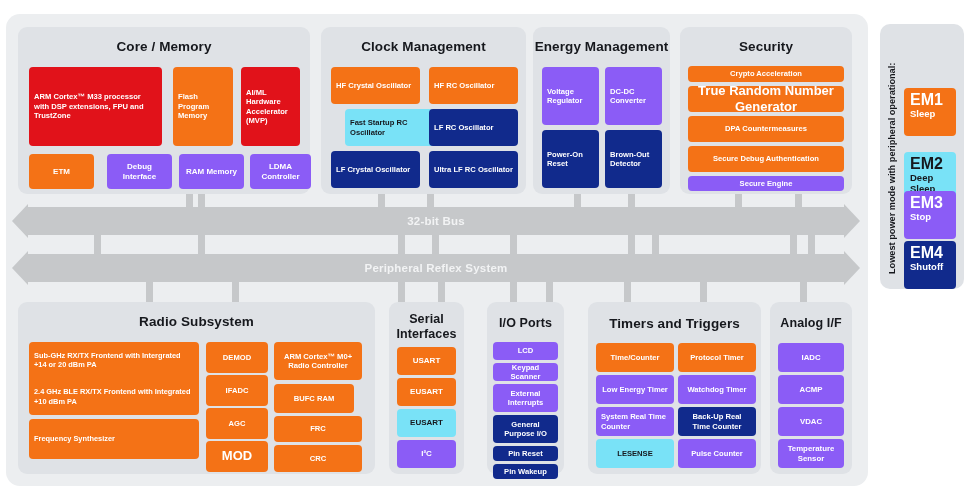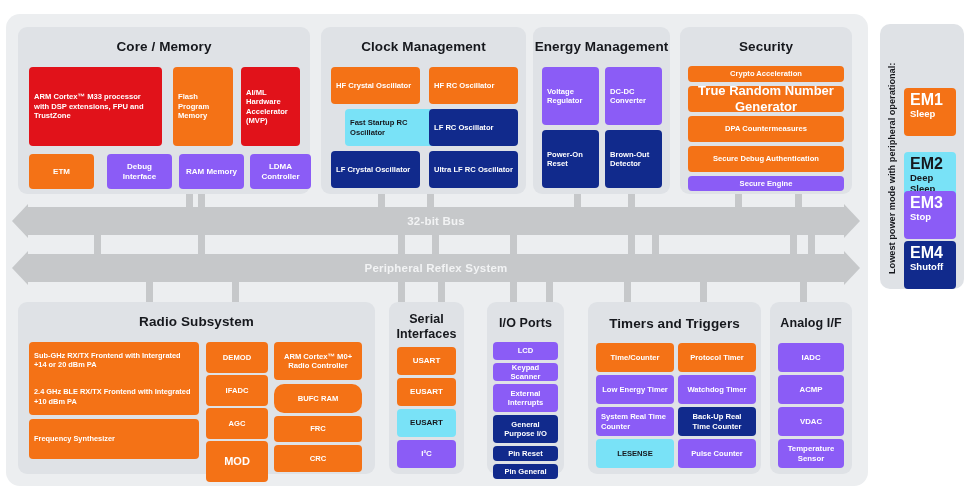--- a/index.html
+++ b/index.html
@@ -284,28 +284,28 @@
 
     <div class="blk ctr c-orange" style="left:188px; top:40px; width:62px; height:31px; font-size:7.6px;">
       <span>DEMOD</span>
       </div>
     <div class="blk ctr c-orange" style="left:188px; top:73px; width:62px; height:31px; font-size:7.6px;">
       <span>IFADC</span>
       </div>
     <div class="blk ctr c-orange" style="left:188px; top:106px; width:62px; height:31px; font-size:7.6px;">
       <span>AGC</span>
       </div>
-    <div class="blk ctr c-orange" style="left:188px; top:139px; width:62px; height:41px; font-size:11px;">
+    <div class="blk ctr c-orange" style="left:188px; top:139px; width:62px; height:31px; font-size:13px;">
       <span>MOD</span>
       </div>
 
     <div class="blk ctr c-orange" style="left:256px; top:40px; width:88px; height:38px; font-size:7.6px;">
       <span>ARM Cortex™ M0+ Radio Controller</span>
       </div>
-    <div class="blk ctr c-orange" style="left:256px; top:82px; width:88px; height:29px; font-size:7.6px;border-radius:10px;">
+    <div class="blk ctr c-orange" style="left:256px; top:82px; width:80px; height:29px; font-size:7.6px;">
       <span>BUFC RAM</span>
       </div>
     <div class="blk ctr c-orange" style="left:256px; top:114px; width:88px; height:26px; font-size:7.6px;">
       <span>FRC</span>
       </div>
     <div class="blk ctr c-orange" style="left:256px; top:143px; width:88px; height:27px; font-size:7.6px;">
       <span>CRC</span>
       </div>
   </div>
 
@@ -339,21 +339,21 @@
     <div class="blk ctr c-blue" style="left:6px; top:82px; width:65px; height:28px; font-size:7.6px;">
       <span>External Interrupts</span>
       </div>
     <div class="blk ctr c-navy" style="left:6px; top:113px; width:65px; height:28px; font-size:7.6px;">
       <span>General Purpose I/O</span>
       </div>
     <div class="blk ctr c-navy" style="left:6px; top:144px; width:65px; height:15px; font-size:7.6px;">
       <span>Pin Reset</span>
       </div>
     <div class="blk ctr c-navy" style="left:6px; top:162px; width:65px; height:15px; font-size:7.6px;">
-      <span>Pin General</span>
+      <span>Pin Wakeup</span>
       </div>
   </div>
 
   <div class="group" style="left:588px; top:302px; width:173px; height:172px;">
     <div class="group-title t1" style="top:14px;">Timers and Triggers</div>
 
     <div class="blk ctr c-orange" style="left:8px; top:41px; width:78px; height:29px; font-size:7.6px;">
       <span>Time/Counter</span>
       </div>
     <div class="blk ctr c-orange" style="left:90px; top:41px; width:78px; height:29px; font-size:7.6px;">

